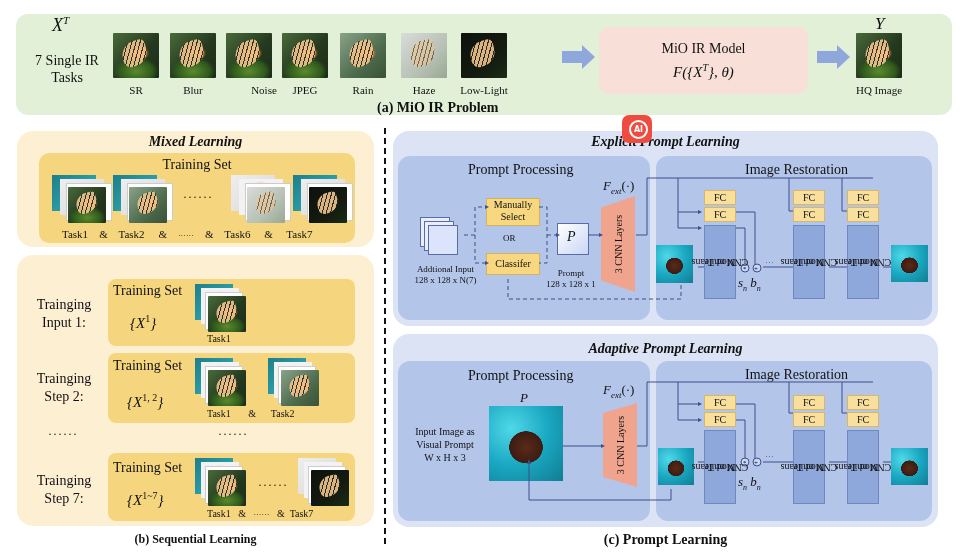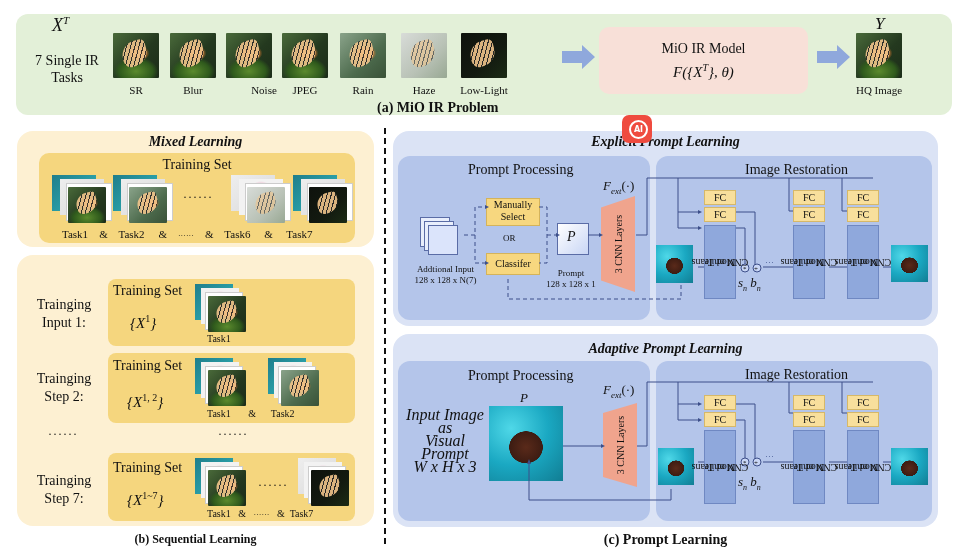--- a/index.html
+++ b/index.html
@@ -309,21 +309,21 @@
 </div>
 <div class="turtle" style="left:891px;top:245px;width:37px;height:37px;"></div>
 
 <div class="abs" style="left:393px;top:334px;width:545px;height:193px;background:#dbe3f5;border-radius:16px;"></div>
 <div class="abs serif it b center" style="left:393px;top:341px;width:545px;font-size:14px;">Adaptive Prompt Learning</div>
 <div class="abs" style="left:398px;top:361px;width:252px;height:160px;background:#b4c5ea;border-radius:12px;"></div>
 <div class="abs serif" style="left:468px;top:368px;font-size:14px;">Prompt Processing</div>
 <div class="abs" style="left:656px;top:361px;width:276px;height:160px;background:#b4c5ea;border-radius:12px;"></div>
 <div class="abs serif" style="left:745px;top:367px;font-size:14px;">Image Restoration</div>
 
-<div class="abs serif center" style="left:400px;top:408px;width:90px;font-size:16px;line-height:13px;font-style:italic;">
+<div class="abs serif center" style="left:400px;top:425px;width:90px;font-size:10px;line-height:13px;">
   <div>Input Image as</div>
   <div>Visual Prompt</div>
   <div>W x H x 3</div>
 </div>
 <div class="abs serif it" style="left:520px;top:390px;font-size:13px;">P</div>
 <div class="turtle" style="left:489px;top:406px;width:74px;height:75px;"></div>
 <div class="abs serif it" style="left:603px;top:382px;font-size:13px;">
   <span>F</span><sub style="font-size:9px;">ext</sub><span style="font-style:normal;">(·)</span>
 </div>
 <div class="trap" style="left:603px;top:403px;height:84px;">

